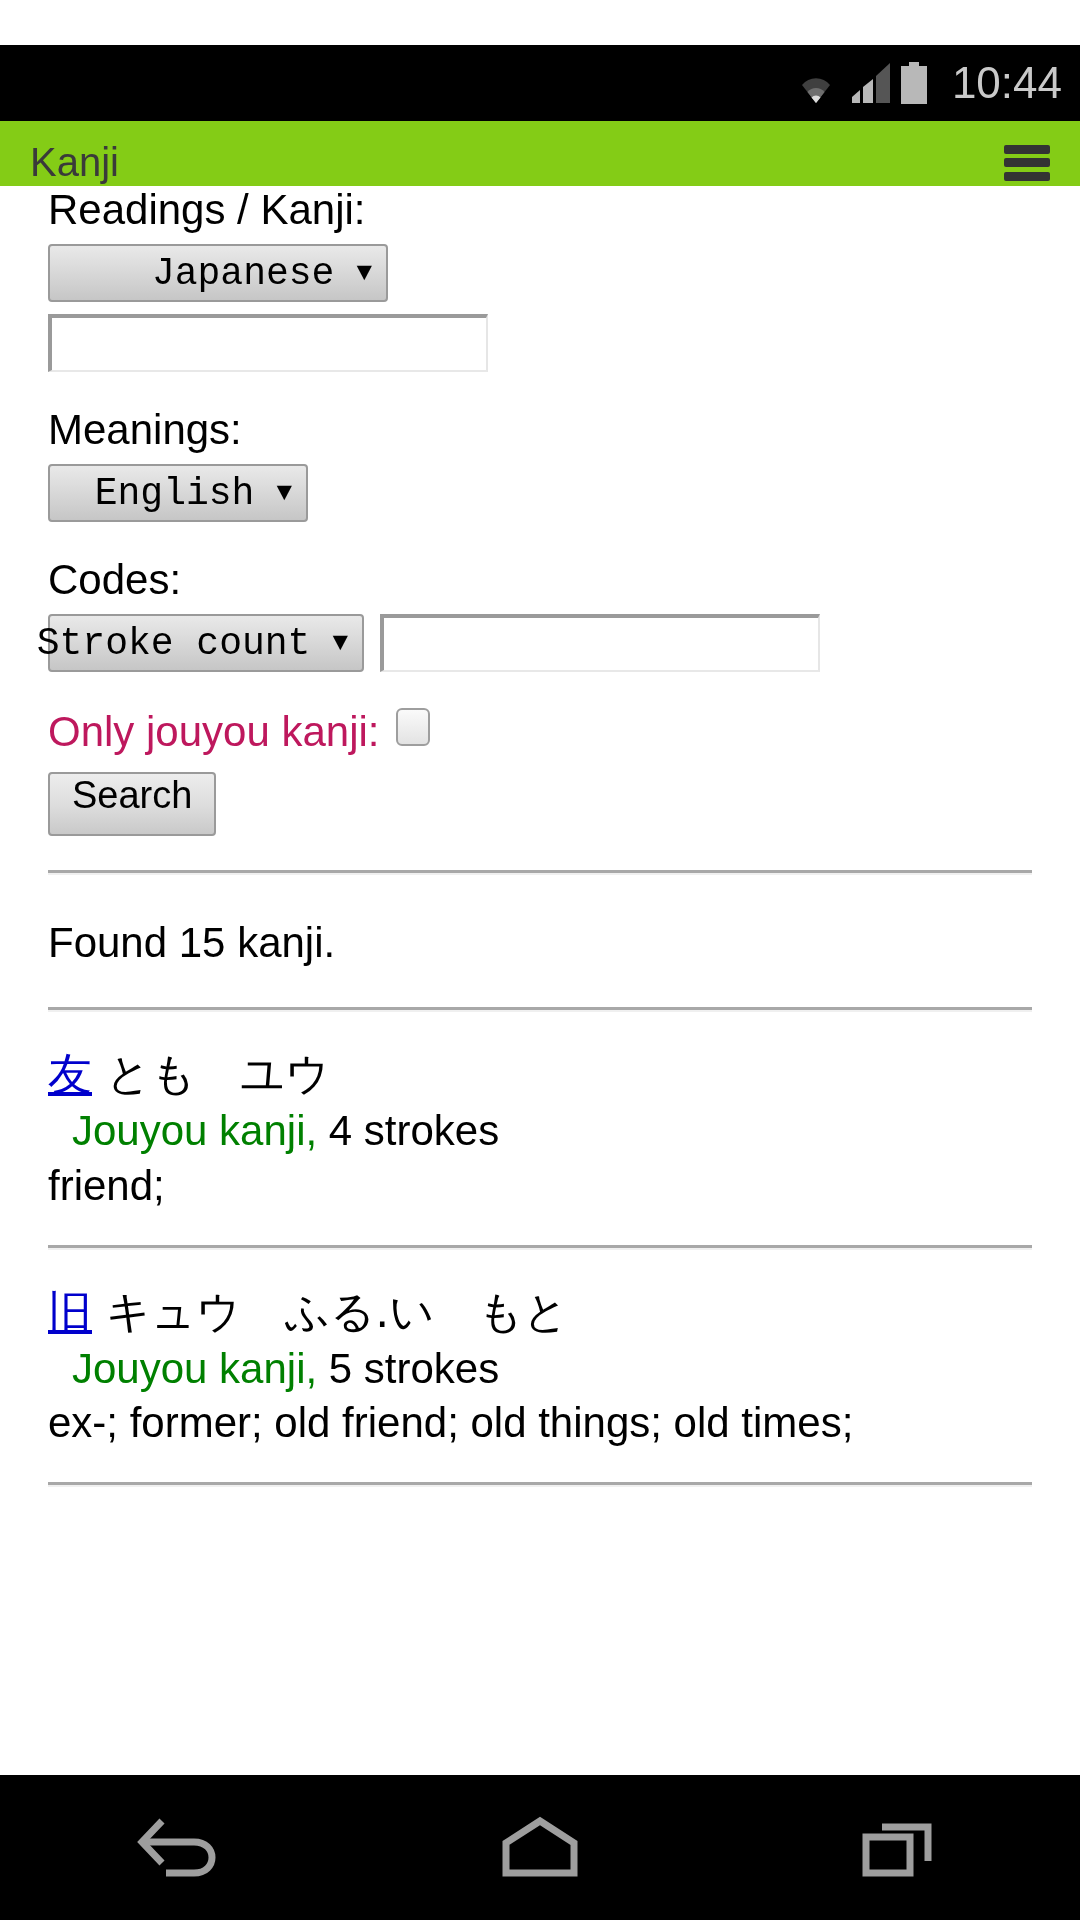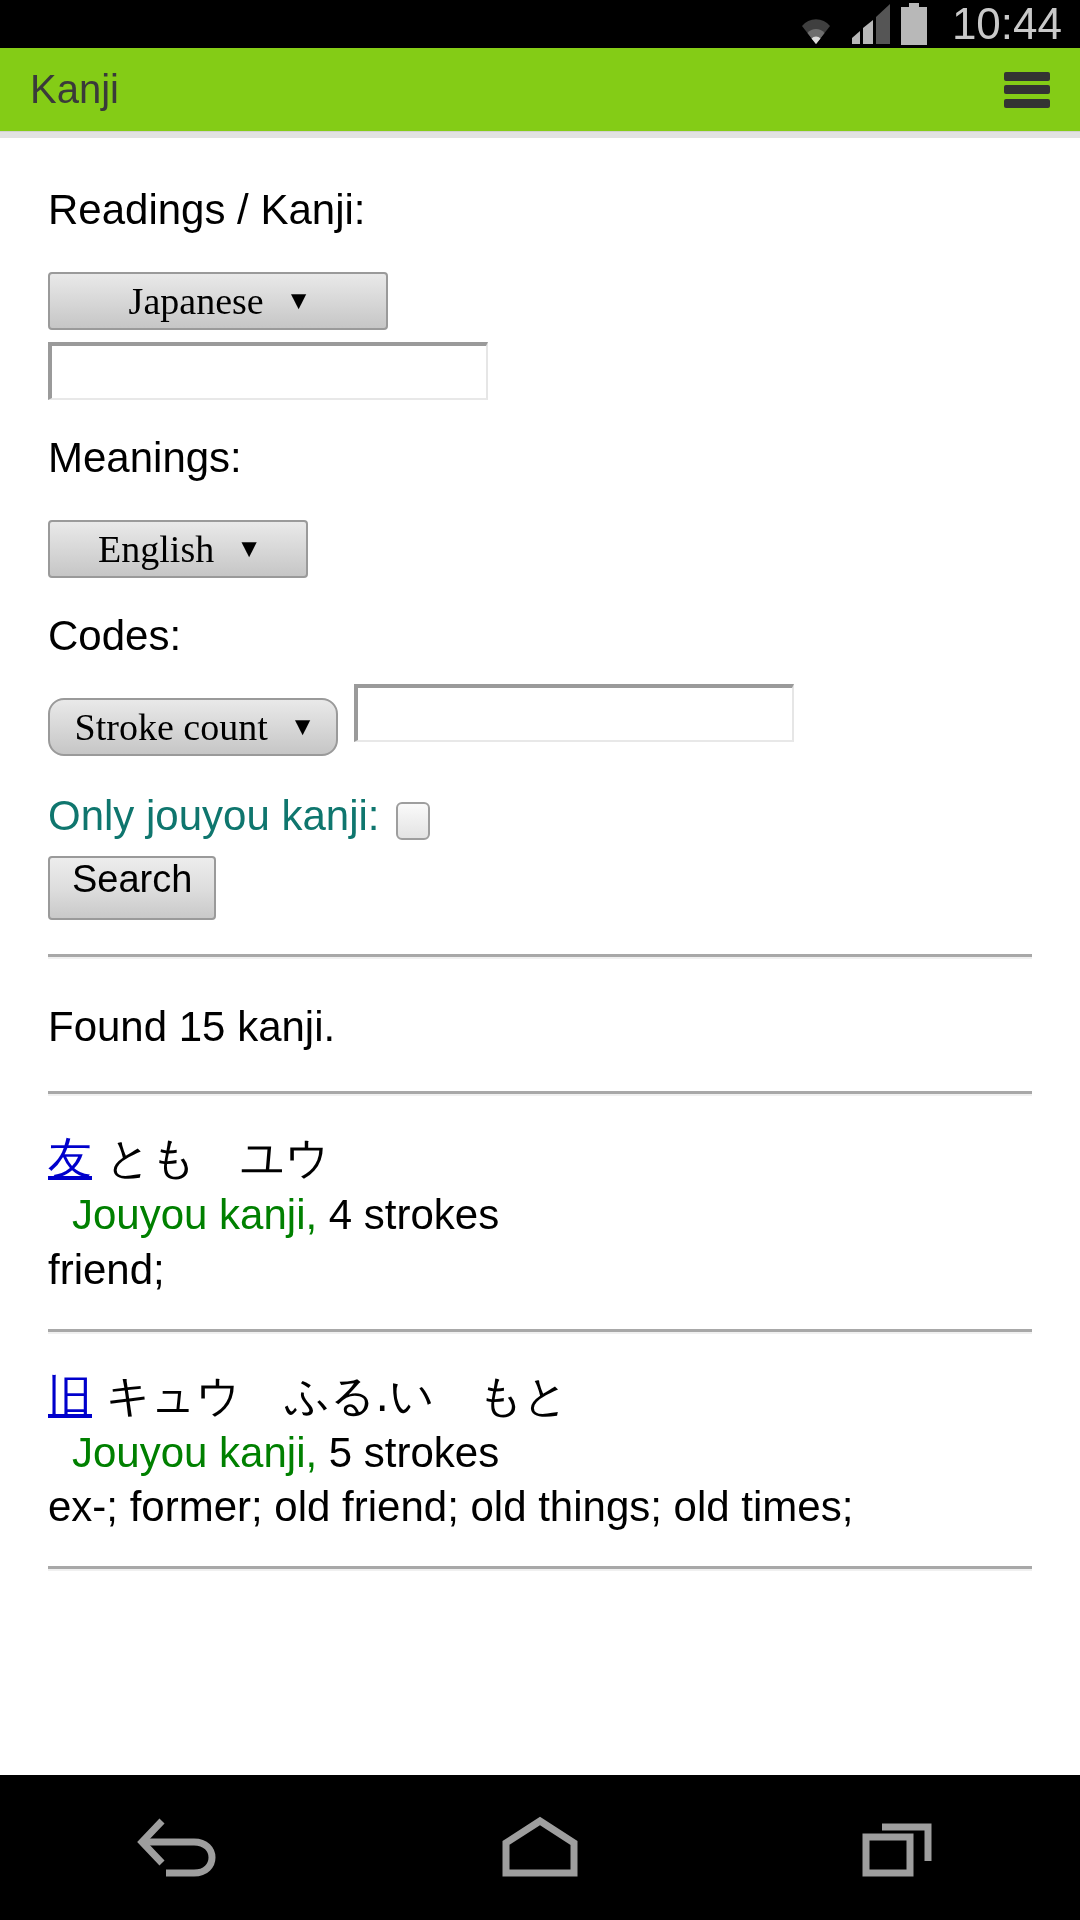--- a/index.html
+++ b/index.html
@@ -6,24 +6,25 @@
   html, body {
     width:1080px; height:1920px;
     background:#ffffff;
     font-family:"Liberation Sans", sans-serif;
     overflow:hidden;
   }
 
   
   .status-bar{
     position:relative;
-    height:48px; width:1080px;
+    height:76px; width:1080px;
     background:#000000;
     display:flex; align-items:center; justify-content:flex-end;
     padding-right:18px;
+    margin-top:45px;
   }
   .status-icons{ display:flex; align-items:center; gap:9px; }
   .wifi-icon{ display:block; }
   .signal-icon{ display:block; }
   .battery-icon{ display:block; }
   .status-clock{
     color:#c9c9c9; font-size:44px; line-height:44px;
     letter-spacing:0px; margin-left:14px;
     font-family:"Liberation Sans", sans-serif;
   }
@@ -64,30 +65,29 @@
   }
 
   .field-label{
     font-size:42px; color:#000000;
     margin-top:34px; margin-bottom:10px;
     font-family:"Liberation Sans", sans-serif;
   }
 
   
   .wsel{
-    display:inline-flex; align-items:center; justify-content:center;
+    display:inline-flex; align-items:center; justify-content:flex-end;
     background:linear-gradient(to bottom,#e9e9e9 0%,#d6d6d6 55%,#c6c6c6 100%);
     border:2px solid #9a9a9a;
     border-radius:4px;
     height:58px;
     padding:0 14px 0 18px;
     font-size:38px; color:#000;
     cursor:pointer;
-    font-family:Liberation Serif, serif;
-    margin-top:28px;
+    font-family:Liberation Mono, monospace;
   }
   .wsel .sel-val{ white-space:nowrap; }
   .wsel .caret{
     margin-left:22px;
     font-size:26px; line-height:1; color:#000;
   }
 
   
   .winput{
     display:block;
@@ -105,23 +105,23 @@
   .winput::placeholder{ color:#9a9a9a; }
 
   .row{ display:flex; align-items:center; gap:16px; }
 
   .readings-input{ width:440px; margin-top:12px; }
   .meanings-input{ width:440px; }
   .codes-input{ width:440px; }
 
   
   .check-row{
-    display:flex; align-items:flex-end;
+    display:flex; align-items:flex-start;
     margin-top:36px;
-    font-size:42px; color:#0f766e;
+    font-size:42px; color:#be185d;
   }
   .wcheck{
     width:34px; height:38px;
     margin-left:16px;
     background:linear-gradient(to bottom,#fafafa,#e3e3e3);
     border:2px solid #9e9e9e;
     border-radius:6px;
     cursor:pointer;
   }
 
@@ -249,21 +249,21 @@
   <div class="row">
     <div class="wsel" style="width:260px;">
       <span class="sel-val">English</span>
       <span class="caret">▼</span>
     </div>
   </div>
 
   
   <div class="field-label">Codes:</div>
   <div class="row">
-    <div class="wsel" style="width:290px;border-radius:16px;">
+    <div class="wsel" style="width:316px;">
       <span class="sel-val">Stroke count</span>
       <span class="caret">▼</span>
     </div>
     <input class="winput codes-input" type="text" value="" style="">
   </div>
 
   
   <div class="check-row">
     <span>Only jouyou kanji:</span>
     <span class="wcheck"></span>

